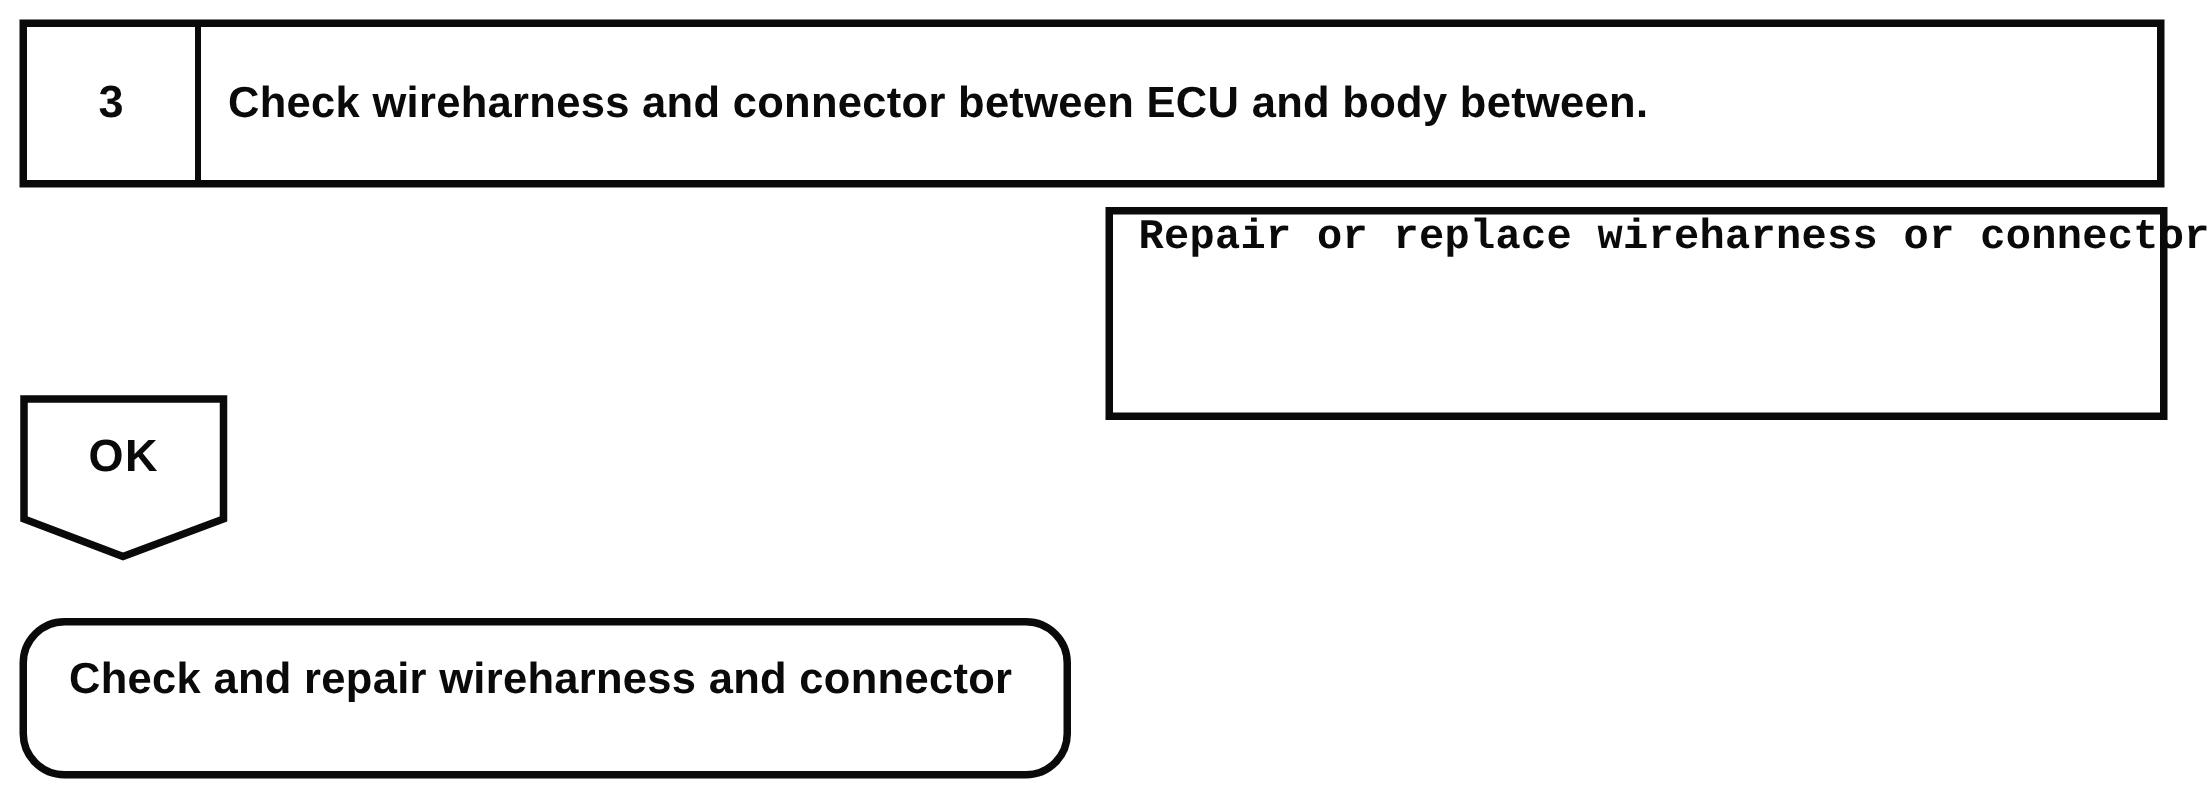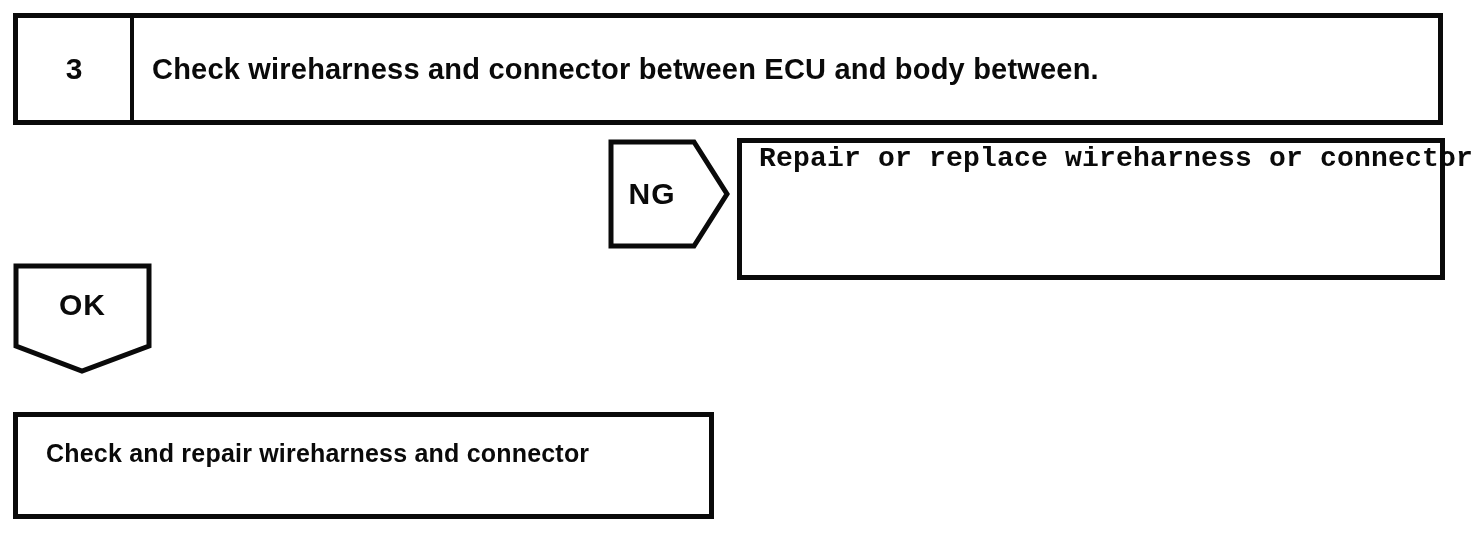--- a/index.html
+++ b/index.html
@@ -108,44 +108,39 @@
     letter-spacing: 0.2px;
     font-family: Liberation Mono, monospace;
   }
   
   .ok-action-box {
     left: 13px;
     top: 412px;
     width: 701px;
     height: 107px;
     padding: 21px 10px 0 28px;
-    font-size: 25px;
+    font-size: 29px;
     line-height: 31px;
     letter-spacing: 0.2px;
+    border-radius: 30px;
   }
   .ok-action-box .line {
     white-space: nowrap;
   }
 </style>
 </head>
 <body>
 
 <div class="page">
 
   <div class="box step-box">
     <div class="step-number">3</div>
     <div class="step-text">Check wireharness and connector between ECU and body between.</div>
   </div>
 
-  <div class="connector ng-connector">
-    <svg width="122" height="110" viewBox="0 0 122 110">
-      <polygon points="3,3 86,3 119,55 86,107 3,107" fill="#ffffff" stroke="#0a0a0a" stroke-width="5" stroke-linejoin="miter"></polygon>
-    </svg>
-    <div class="label">NG</div>
-  </div>
 
   <div class="box ng-action-box">
     <span>Repair or replace wireharness or connector</span>
   </div>
 
   <div class="connector ok-connector">
     <svg width="139" height="111" viewBox="0 0 139 111">
       <polygon points="3,3 136,3 136,83 69,108 3,83" fill="#ffffff" stroke="#0a0a0a" stroke-width="5" stroke-linejoin="miter"></polygon>
     </svg>
     <div class="label">OK</div>

